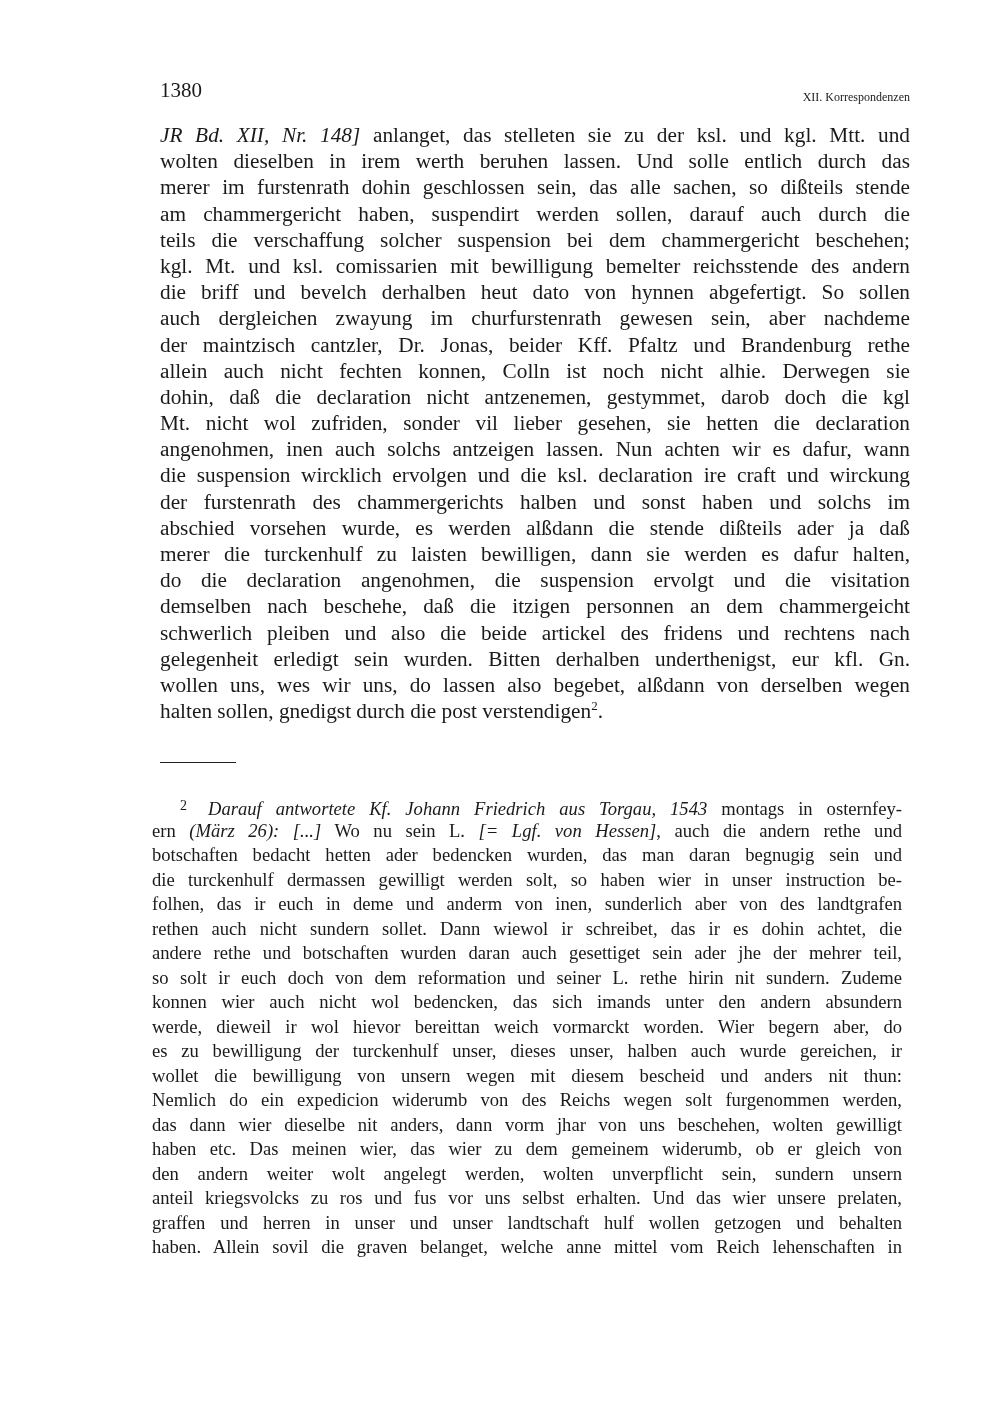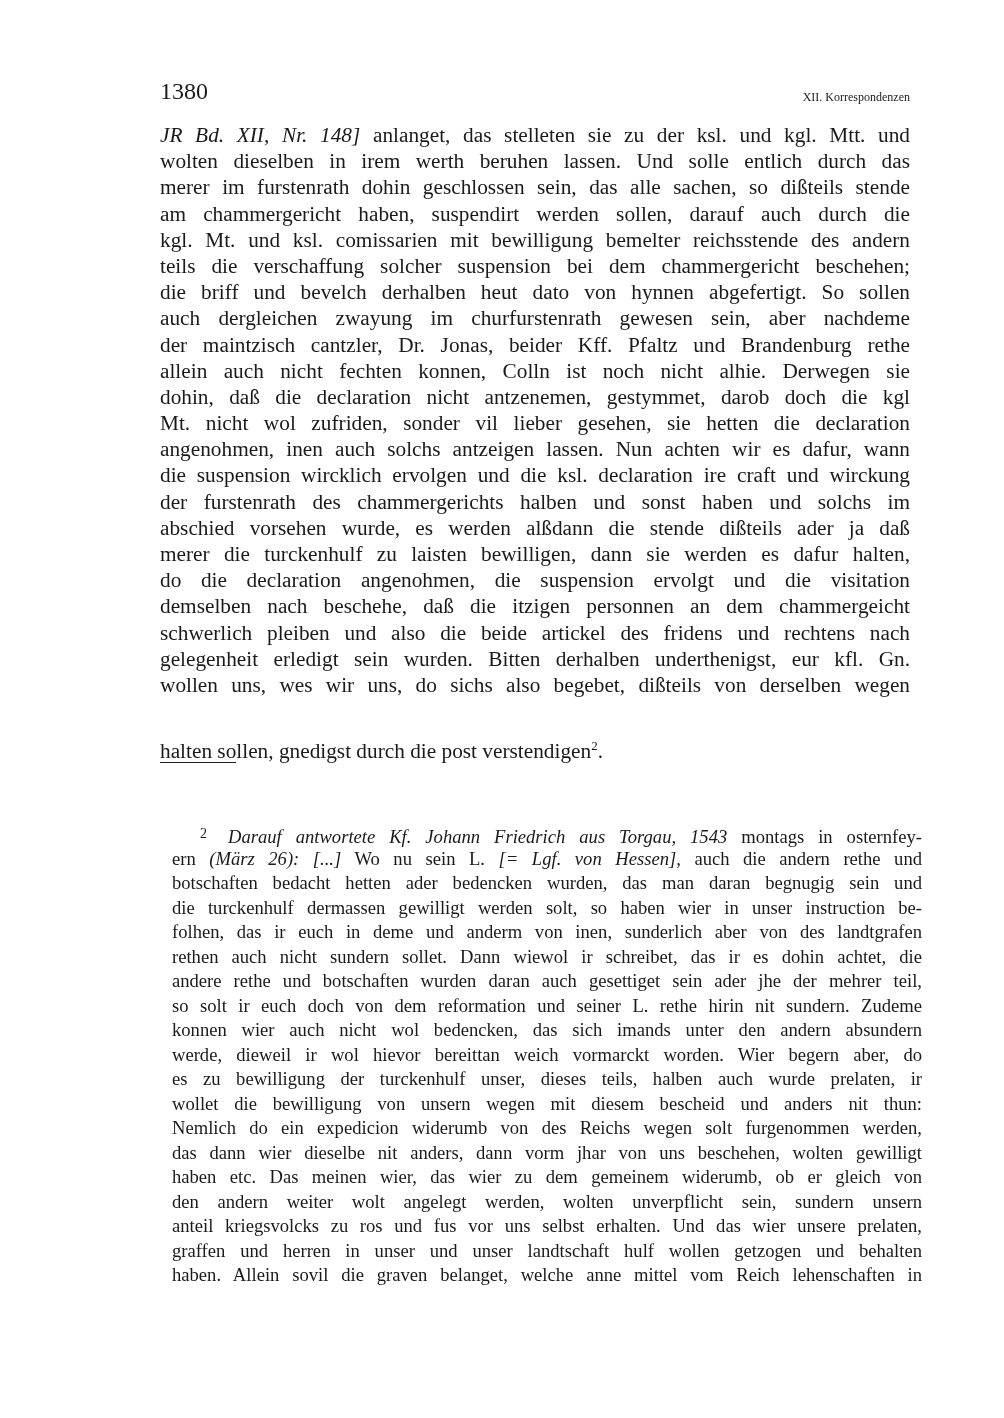--- a/index.html
+++ b/index.html
@@ -1,80 +1,80 @@
 <!DOCTYPE html>
 <html><head>
   <meta charset="utf-8">
   <style>
     html, body { margin: 0; padding: 0; background: #ffffff; }
     body { width: 1004px; height: 1418px; position: relative; overflow: hidden;
            font-family: "Liberation Serif", "DejaVu Serif", serif; color: #1a1a1a; }
     .header { position: absolute; top: 78px; left: 160px; width: 750px; height: 30px; }
-    .page-number { position: absolute; left: 0; top: 0; font-size: 24px; }
+    .page-number { position: absolute; left: 0; top: 0; font-size: 21px; }
     .running-title { position: absolute; left: 0; width: 750px; top: 12px; text-align: right; font-size: 12px; }
     .main { position: absolute; left: 160px; top: 122px; width: 750px; }
     .main .line { display: block; height: 26.2px; line-height: 26.2px; font-size: 21.3px;
                   text-align: justify; text-align-last: justify; white-space: nowrap; overflow: visible; }
-    .main .line.last { text-align-last: left; margin-top: 40px; }
+    .main .line.last { text-align-last: left; }
     .rule { position: absolute; left: 160px; top: 762px; width: 76px; height: 1px; background: #222; }
-    .notes { position: absolute; left: 172px; top: 794px; width: 750px; margin-top: 28px; }
+    .notes { position: absolute; left: 152px; top: 794px; width: 750px; }
     .notes .line { display: block; height: 24.5px; line-height: 24.5px; font-size: 18.6px;
                    text-align: justify; text-align-last: justify; white-space: nowrap; }
     .fn-mark { display: inline-block; width: 28px; padding-left: 28px; font-size: 14px; vertical-align: 5px; }
     i { font-style: italic; }
     sup { font-size: 13px; vertical-align: 8px; line-height: 0; }
   </style>
 </head>
 <body>
 
 <div class="header">
   <span class="page-number">1380</span>
   <span class="running-title">XII. Korrespondenzen</span>
 </div>
 
 <div class="main" id="main">
     <span class="line"><i>JR Bd. XII, Nr. 148]</i> anlanget, das stelleten sie zu der ksl. und kgl. Mtt. und</span>
     <span class="line">wolten dieselben in irem werth beruhen lassen. Und solle entlich durch das</span>
     <span class="line">merer im furstenrath dohin geschlossen sein, das alle sachen, so dißteils stende</span>
     <span class="line">am chammergericht haben, suspendirt werden sollen, darauf auch durch die</span>
+    <span class="line">teils die verschaffung solcher suspension bei dem chammergericht beschehen;</span>
     <span class="line">kgl. Mt. und ksl. comissarien mit bewilligung bemelter reichsstende des andern</span>
-    <span class="line">teils die verschaffung solcher suspension bei dem chammergericht beschehen;</span>
     <span class="line">die briff und bevelch derhalben heut dato von hynnen abgefertigt. So sollen</span>
     <span class="line">auch dergleichen zwayung im churfurstenrath gewesen sein, aber nachdeme</span>
     <span class="line">der maintzisch cantzler, Dr. Jonas, beider Kff. Pfaltz und Brandenburg rethe</span>
     <span class="line">allein auch nicht fechten konnen, Colln ist noch nicht alhie. Derwegen sie</span>
     <span class="line">dohin, daß die declaration nicht antzenemen, gestymmet, darob doch die kgl</span>
     <span class="line">Mt. nicht wol zufriden, sonder vil lieber gesehen, sie hetten die declaration</span>
     <span class="line">angenohmen, inen auch solchs antzeigen lassen. Nun achten wir es dafur, wann</span>
     <span class="line">die suspension wircklich ervolgen und die ksl. declaration ire craft und wirckung</span>
     <span class="line">der furstenrath des chammergerichts halben und sonst haben und solchs im</span>
     <span class="line">abschied vorsehen wurde, es werden alßdann die stende dißteils ader ja daß</span>
     <span class="line">merer die turckenhulf zu laisten bewilligen, dann sie werden es dafur halten,</span>
     <span class="line">do die declaration angenohmen, die suspension ervolgt und die visitation</span>
     <span class="line">demselben nach beschehe, daß die itzigen personnen an dem chammergeicht</span>
     <span class="line">schwerlich pleiben und also die beide artickel des fridens und rechtens nach</span>
     <span class="line">gelegenheit erledigt sein wurden. Bitten derhalben underthenigst, eur kfl. Gn.</span>
-    <span class="line">wollen uns, wes wir uns, do sichs also begebet, dißteils von derselben wegen</span>
+    <span class="line">wollen uns, wes wir uns, do lassen also begebet, alßdann von derselben wegen</span>
     <span class="line last">halten sollen, gnedigst durch die post verstendigen<sup>2</sup>.</span>
   </div>
 
 <div class="rule"></div>
 
 <div class="notes" id="notes">
     <span class="line"><span class="fn-mark">2</span><i>Darauf antwortete Kf. Johann Friedrich aus Torgau, 1543</i> montags in osternfey-</span>
     <span class="line">ern <i>(März 26): [...]</i> Wo nu sein L. <i>[= Lgf. von Hessen]</i>, auch die andern rethe und</span>
     <span class="line">botschaften bedacht hetten ader bedencken wurden, das man daran begnugig sein und</span>
     <span class="line">die turckenhulf dermassen gewilligt werden solt, so haben wier in unser instruction be-</span>
     <span class="line">folhen, das ir euch in deme und anderm von inen, sunderlich aber von des landtgrafen</span>
     <span class="line">rethen auch nicht sundern sollet. Dann wiewol ir schreibet, das ir es dohin achtet, die</span>
     <span class="line">andere rethe und botschaften wurden daran auch gesettiget sein ader jhe der mehrer teil,</span>
     <span class="line">so solt ir euch doch von dem reformation und seiner L. rethe hirin nit sundern. Zudeme</span>
     <span class="line">konnen wier auch nicht wol bedencken, das sich imands unter den andern absundern</span>
     <span class="line">werde, dieweil ir wol hievor bereittan weich vormarckt worden. Wier begern aber, do</span>
-    <span class="line">es zu bewilligung der turckenhulf unser, dieses teils, halben auch wurde prelaten, ir</span>
+    <span class="line">es zu bewilligung der turckenhulf unser, dieses unser, halben auch wurde gereichen, ir</span>
     <span class="line">wollet die bewilligung von unsern wegen mit diesem bescheid und anders nit thun:</span>
     <span class="line">Nemlich do ein expedicion widerumb von des Reichs wegen solt furgenommen werden,</span>
     <span class="line">das dann wier dieselbe nit anders, dann vorm jhar von uns beschehen, wolten gewilligt</span>
     <span class="line">haben etc. Das meinen wier, das wier zu dem gemeinem widerumb, ob er gleich von</span>
     <span class="line">den andern weiter wolt angelegt werden, wolten unverpflicht sein, sundern unsern</span>
     <span class="line">anteil kriegsvolcks zu ros und fus vor uns selbst erhalten. Und das wier unsere prelaten,</span>
     <span class="line">graffen und herren in unser und unser landtschaft hulf wollen getzogen und behalten</span>
     <span class="line">haben. Allein sovil die graven belanget, welche anne mittel vom Reich lehenschaften in</span>
   </div>
 

